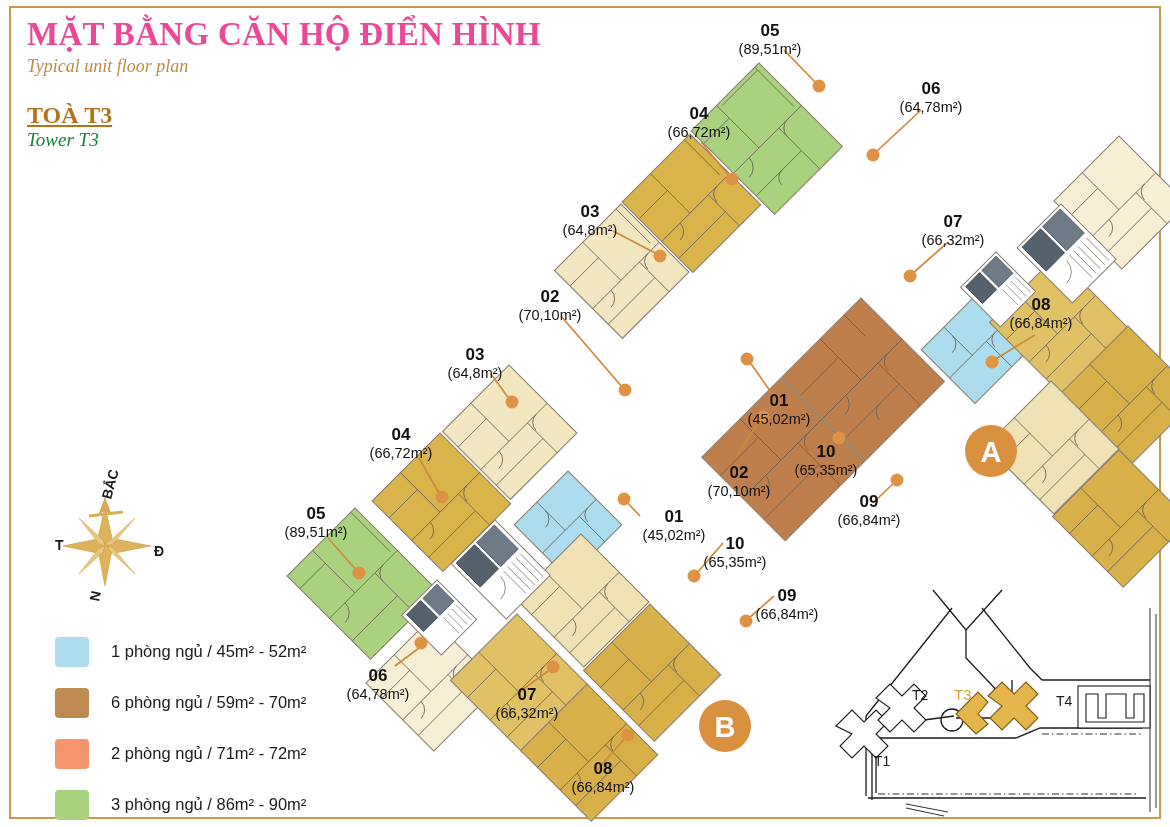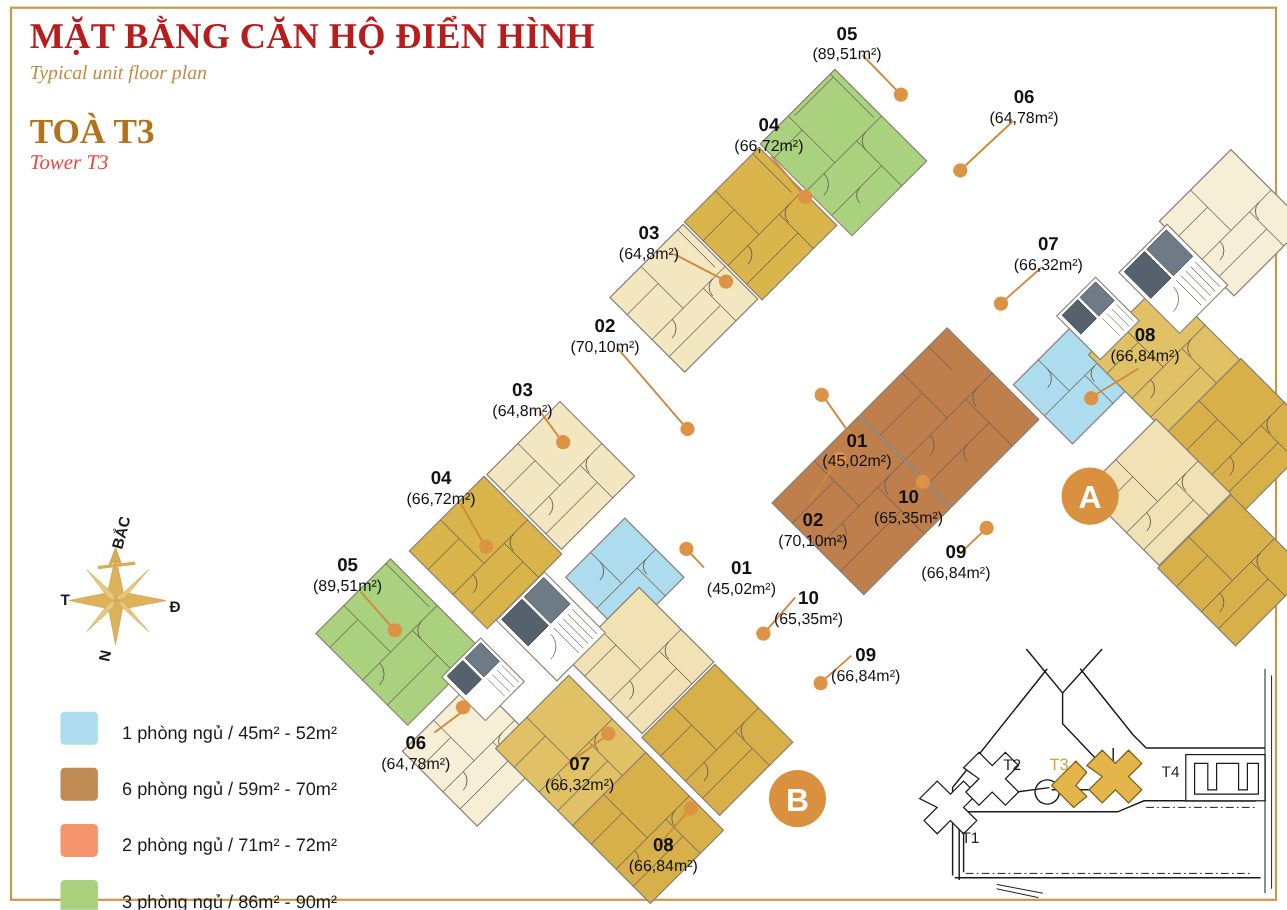--- a/index.html
+++ b/index.html
@@ -25,61 +25,62 @@
   #titleblock {
     position: absolute;
     left: 16px; top: 8px;
     width: 520px;
   }
   .t-main {
     font-family: "Liberation Serif", serif;
     font-weight: bold;
     font-size: 33px;
     letter-spacing: 0.3px;
-    color: #b91c1c;
+    color: #ec4899;
     line-height: 1.12;
     white-space: nowrap;
   }
   .t-sub {
     font-family: "Liberation Serif", serif;
     font-style: italic;
     font-size: 18px;
     color: #C08C45;
     margin-top: 3px;
   }
   .t-tower {
     font-family: "Liberation Serif", serif;
     font-weight: bold;
-    font-size: 32px;
+    font-size: 24px;
     color: #B3731B;
     margin-top: 26px;
     line-height: 1.05;
+    text-decoration: underline;
   }
   .t-tower-sub {
     font-family: "Liberation Serif", serif;
     font-style: italic;
     font-size: 19px;
-    color: #ef4444;
+    color: #15803d;
     margin-top: 1px;
   }
   
   #compass {
     position: absolute;
     left: 22px; top: 462px;
     width: 150px; height: 140px;
   }
   
   #legend {
     position: absolute;
     left: 44px; top: 618px;
     width: 330px;
   }
   .legend-row {
     display: flex;
-    align-items: flex-end;
+    align-items: center;
     height: 51px;
   }
   .legend-swatch {
     width: 34px; height: 30px;
     border-radius: 4px;
     flex: 0 0 auto;
   }
   .legend-label {
     margin-left: 22px;
     font-size: 16.5px;

